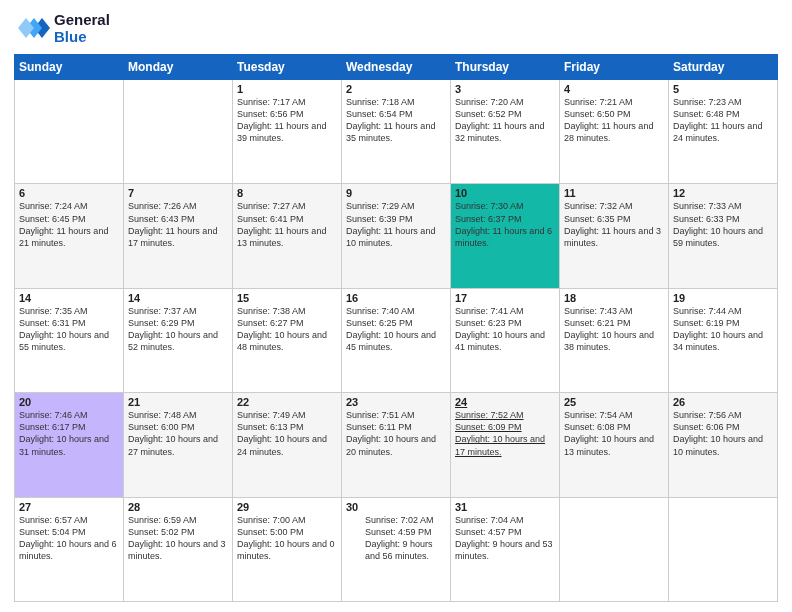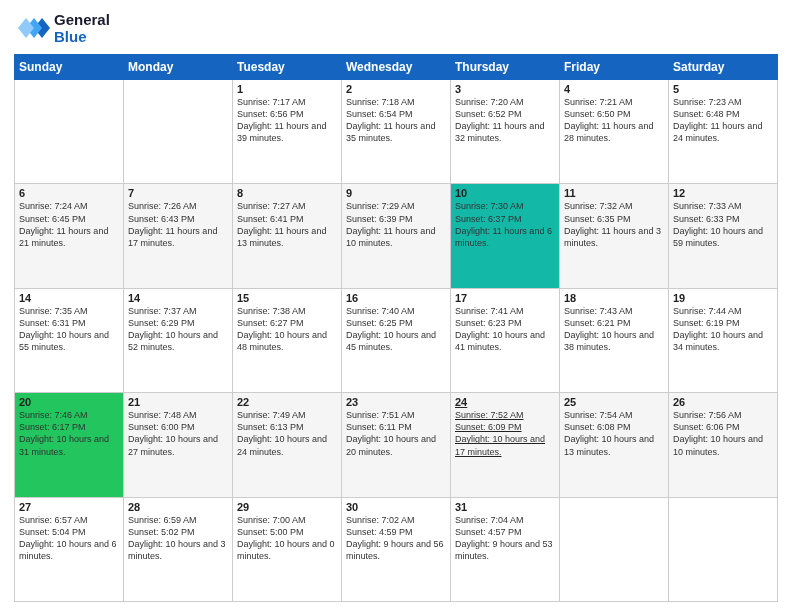--- a/index.html
+++ b/index.html
@@ -239,21 +239,21 @@
 Daylight: 10 hours and 38 minutes.</div>
           </td>
           <td>
             <span class="day-number">19</span>
             <div class="day-info" style="white-space: pre-line;">Sunrise: 7:44 AM
 Sunset: 6:19 PM
 Daylight: 10 hours and 34 minutes.</div>
           </td>
         </tr>
         <tr>
-          <td style="background: #22c55e;">
+          <td style="background: #c4b5fd;">
             <span class="day-number">20</span>
             <div class="day-info" style="white-space: pre-line;">Sunrise: 7:46 AM
 Sunset: 6:17 PM
 Daylight: 10 hours and 31 minutes.</div>
           </td>
           <td style="background: rgb(245, 245, 245);">
             <span class="day-number">21</span>
             <div class="day-info" style="white-space: pre-line;">Sunrise: 7:48 AM
 Sunset: 6:00 PM
 Daylight: 10 hours and 27 minutes.</div>
@@ -303,21 +303,21 @@
 Daylight: 10 hours and 3 minutes.</div>
           </td>
           <td>
             <span class="day-number">29</span>
             <div class="day-info" style="white-space: pre-line;">Sunrise: 7:00 AM
 Sunset: 5:00 PM
 Daylight: 10 hours and 0 minutes.</div>
           </td>
           <td>
             <span class="day-number">30</span>
-            <div class="day-info" style="white-space: pre-line;">Sunrise: 7:02 AM
+            <div class="day-info" style="white-space: pre-line; margin-left: 19px;">Sunrise: 7:02 AM
 Sunset: 4:59 PM
 Daylight: 9 hours and 56 minutes.</div>
           </td>
           <td>
             <span class="day-number">31</span>
             <div class="day-info" style="white-space: pre-line;">Sunrise: 7:04 AM
 Sunset: 4:57 PM
 Daylight: 9 hours and 53 minutes.</div>
           </td>
           <td class="empty-cell"></td>

